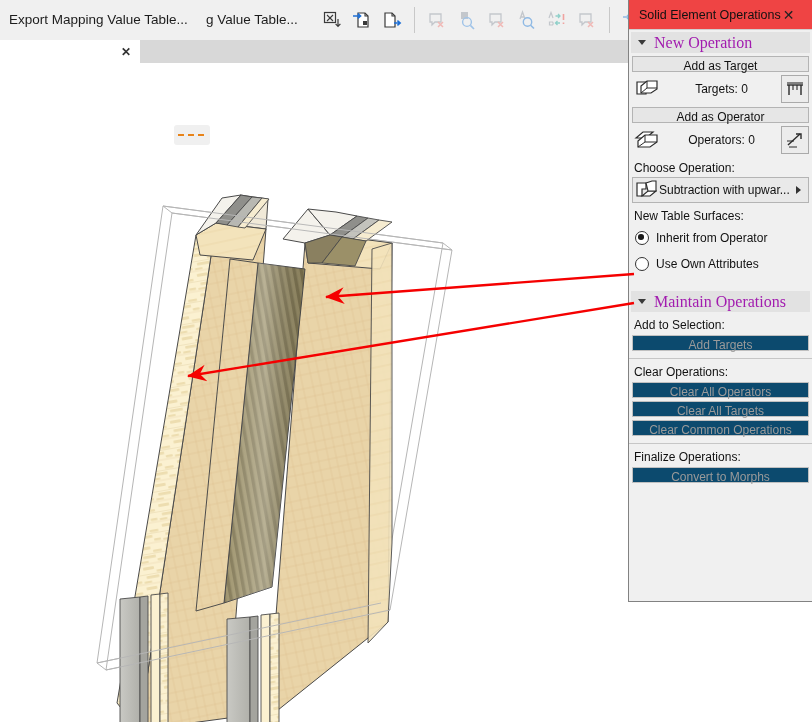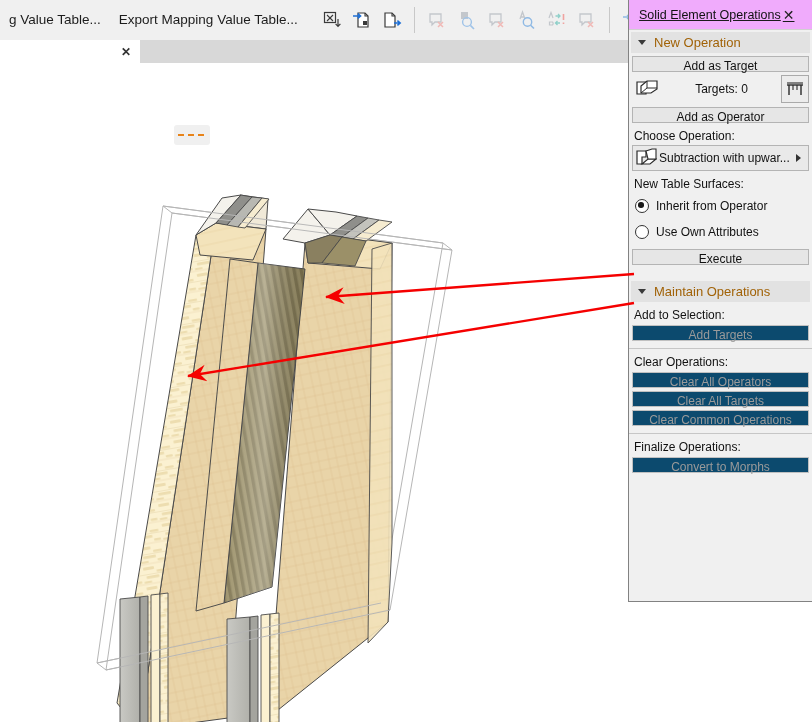--- a/index.html
+++ b/index.html
@@ -123,28 +123,27 @@
     height: 602px;
     background: #f0f0f0;
     border-left: 1px solid #828282;
     border-bottom: 1px solid #828282;
     box-sizing: border-box;
     font-size: 12px;
     color: #1c1c1c;
   }
   .panel-title {
     height: 30px;
-    background: #f0abfc;
+    background: #ef4444;
     display: flex;
     align-items: center;
     justify-content: space-between;
     padding: 0 24px 0 10px;
     box-sizing: border-box;
     border-bottom: 1px solid #d0d0d0;
-    text-decoration: underline;
   }
   .panel-title-text {
     font-size: 12.5px;
     color: #111;
     white-space: nowrap;
   }
   .panel-close {
     font-size: 14px;
     color: #222;
     cursor: pointer;
@@ -163,21 +162,21 @@
     margin: 2px 2px 0 2px;
     cursor: pointer;
   }
   .tri {
     width: 0; height: 0;
     border-left: 4.5px solid transparent;
     border-right: 4.5px solid transparent;
     border-top: 5px solid #3a3a3a;
     margin-right: 8px;
   }
-  .section-header-label { font-size: 13px; color: #a16207; }
+  .section-header-label { font-size: 16px; color: #a21caf; font-family: Liberation Serif, serif; }
 
   .btn {
     display: block;
     width: calc(100% - 6px);
     margin: 3px 3px 0 3px;
     height: 16px;
     line-height: 18px;
     text-align: center;
     background: #e6e6e6;
     border: 1px solid #b4b4b4;
@@ -278,22 +277,22 @@
     pointer-events: none;
   }
 </style>
 </head>
 <body>
 
 <div id="app">
 
   <div class="toolbar">
     <div class="tb-menu">
+      <div class="tb-menu-item">Export Mapping Value Table...</div>
       <div class="tb-menu-item">g Value Table...</div>
-      <div class="tb-menu-item">Export Mapping Value Table...</div>
     </div>
 
     <div class="tb-icons">
 
       <div class="tb-icon">
         <svg width="20" height="20" viewBox="0 0 20 20">
           <rect x="2.5" y="2.5" width="11" height="10" fill="none" stroke="#3a3a3a" stroke-width="1.2"></rect>
           <line x1="5" y1="5" x2="11" y2="11" stroke="#3a3a3a" stroke-width="1.1"></line>
           <line x1="11" y1="5" x2="5" y2="11" stroke="#3a3a3a" stroke-width="1.1"></line>
           <path d="M16 9 L16 16 M13.6 13.8 L16 16.4 L18.4 13.8" fill="none" stroke="#3a3a3a" stroke-width="1.2"></path>
@@ -593,20 +592,38 @@
             <path d="M2 5 h16" stroke="#2b2b2b" stroke-width="1.4"></path>
             <path d="M4 5 v10 M16 5 v10" stroke="#2b2b2b" stroke-width="1.4"></path>
             <path d="M8 5 v5 M12 5 v5" stroke="#2b2b2b" stroke-width="1.1"></path>
             <path d="M2 3 h16" stroke="#2b2b2b" stroke-width="1.1"></path>
           </svg>
         </span>
       </div>
 
       <div class="btn">Add as Operator</div>
 
+      <div class="count-row">
+        <span class="icon-plain">
+          <svg width="26" height="22" viewBox="0 0 26 22">
+            <path d="M2 9 L9 3 L19 3 L12 9 Z" fill="#fff" stroke="#2b2b2b" stroke-width="1.2"></path>
+            <path d="M4 12 L11 6 L23 6 L23 13 L16 18 L4 18 Z" fill="#fff" stroke="#2b2b2b" stroke-width="1.2"></path>
+            <path d="M4 18 L11 13 L23 13" fill="none" stroke="#2b2b2b" stroke-width="1"></path>
+            <path d="M11 6 L11 13" fill="none" stroke="#2b2b2b" stroke-width="1"></path>
+          </svg>
+        </span>
+        <span class="count-label">Operators: 0</span>
+        <span class="icon-box">
+          <svg width="20" height="18" viewBox="0 0 20 18">
+            <path d="M3 14 L15 3" stroke="#2b2b2b" stroke-width="1.4"></path>
+            <path d="M11 3 h5 v5" fill="none" stroke="#2b2b2b" stroke-width="1.4"></path>
+            <path d="M2 10 h7 M4 16 h8" stroke="#2b2b2b" stroke-width="1.1"></path>
+          </svg>
+        </span>
+      </div>
 
       <div class="sub-label">Choose Operation:</div>
 
       <div class="combo">
         <span class="combo-icon">
           <svg width="22" height="20" viewBox="0 0 22 20">
             <path d="M2 3 h9 v6 h-4 v7 h-5 z" fill="#fff" stroke="#2b2b2b" stroke-width="1.2"></path>
             <path d="M7 16 L13 11 L21 11 L15 16 Z" fill="#fff" stroke="#2b2b2b" stroke-width="1.1"></path>
             <path d="M11 3 L17 1 L21 1 L21 11 L13 11 Z" fill="#fff" stroke="#2b2b2b" stroke-width="1.1"></path>
           </svg>
@@ -620,21 +637,20 @@
       <div class="radio-row">
         <span class="radio checked"></span>
         <span class="radio-label">Inherit from Operator</span>
       </div>
 
       <div class="radio-row">
         <span class="radio"></span>
         <span class="radio-label">Use Own Attributes</span>
       </div>
 
-      <div class="btn" style="margin-top:6px">Execute</div>
 
       <div class="section-header" style="margin-top:16px">
         <span class="tri"></span>
         <span class="section-header-label">Maintain Operations</span>
       </div>
 
       <div class="sub-label">Add to Selection:</div>
       <div class="btn disabled">Add Targets</div>
 
       <div class="divider"></div>

